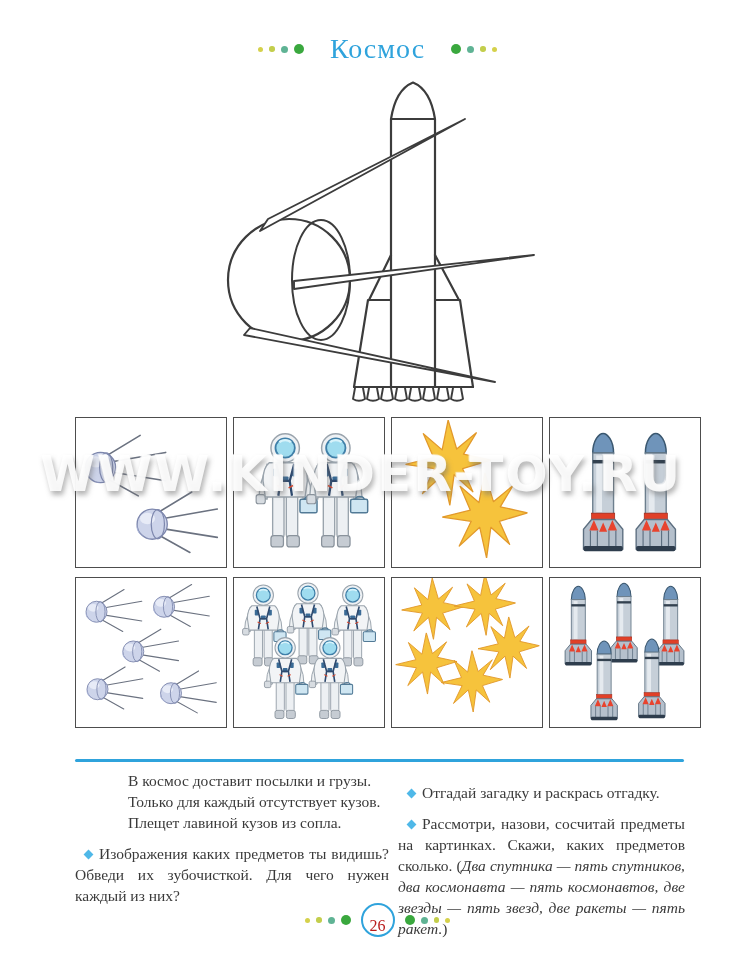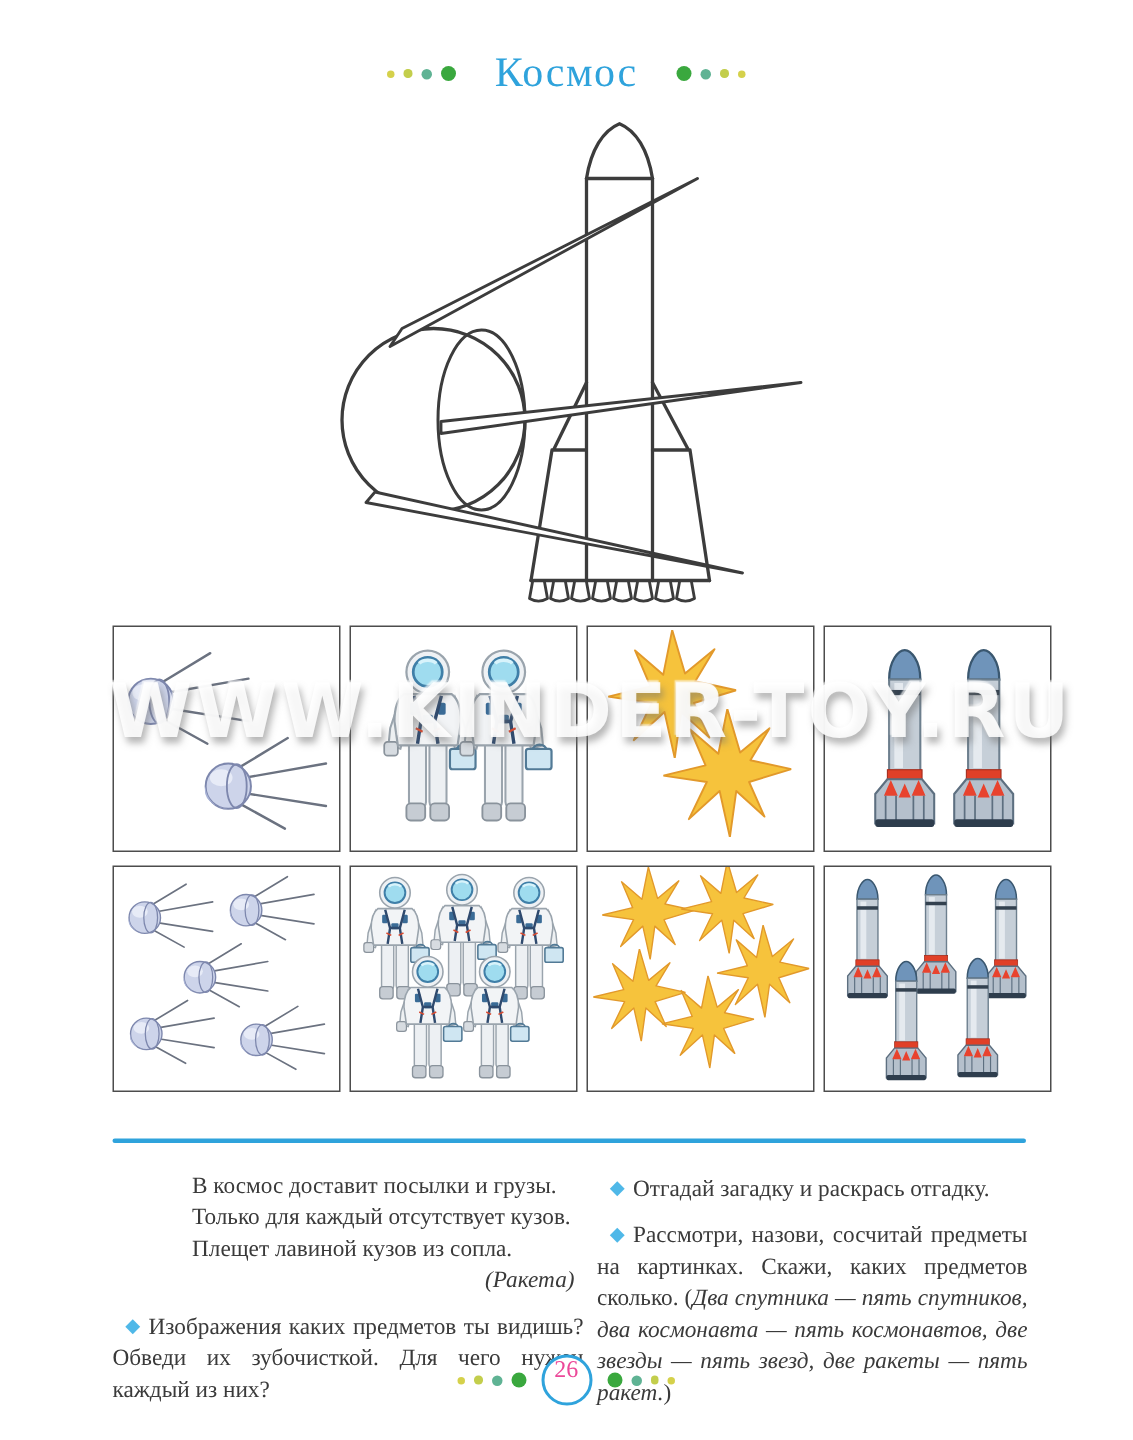--- a/index.html
+++ b/index.html
@@ -25,49 +25,49 @@
   .grid{
     position:absolute;left:75px;top:417px;z-index:1;
     display:grid;grid-template-columns:repeat(4,152px);grid-template-rows:repeat(2,151px);
     column-gap:6px;row-gap:9px;
   }
   .cell{background:#fff;border:1.6px solid #4d4d4d;box-sizing:border-box;}
   .cell svg{width:100%;height:100%;display:block;}
   
   .watermark{
     position:absolute;left:40px;top:445px;width:675px;z-index:2;
-    text-align:right;font-family:"DejaVu Sans", sans-serif;font-weight:bold;
+    text-align:left;font-family:"DejaVu Sans", sans-serif;font-weight:bold;
     font-size:50px;letter-spacing:2px;color:rgba(255,255,255,0.88);
     text-shadow:2px 4px 5px rgba(110,110,110,0.5), -1px -1px 1px rgba(255,255,255,0.7);
     pointer-events:none;
   }
   
   .rule{position:absolute;left:75px;top:759px;width:609px;height:3px;background:var(--c-rule_blue,#2FA3DC);border-radius:2px;}
   .col{position:absolute;top:770px;font-size:15.5px;line-height:1.36;}
-  .col-left{left:75px;width:314px;margin-top:10px;}
+  .col-left{left:75px;width:314px;}
   .col-right{left:398px;width:287px;}
   .poem{padding-left:53px;}
   .poem div{white-space:nowrap;}
   .answer{padding-right:6px;text-align:right;font-style:italic;}
   .task{margin:10px 0 0 0;text-align:justify;text-indent:10px;}
   .col-right .task:first-child{margin-top:12px;}
   .bullet{
     display:inline-block;width:7px;height:7px;margin:0 7px 1px 0;
     background:var(--c-bullet_blue,#4FB8E8);transform:rotate(45deg);
   }
   .ital{font-style:italic;}
   
   .footer{
     position:absolute;left:0;top:903px;width:755px;
     display:flex;align-items:center;justify-content:center;gap:10px;
   }
   .page-num{
     width:30px;height:30px;border:2px solid var(--c-rule_blue,#2FA3DC);border-radius:50%;
-    display:flex;align-items:flex-start;justify-content:center;
-    font-size:16px;color:#ec4899;background:#fff;
+    display:flex;align-items:flex-end;justify-content:center;
+    font-size:16px;color:#b91c1c;background:#fff;
   }
 </style>
 </head>
 <body>
 
 <svg width="0" height="0" style="position:absolute" aria-hidden="true">
   <defs>
     <symbol id="icon-sputnik" viewBox="0 0 100 70">
       <g stroke="#6b7280" stroke-width="1.7" stroke-linecap="round">
         <line x1="30" y1="27" x2="68" y2="4"></line>
@@ -231,21 +231,20 @@
 
 <div class="watermark">WWW.KINDER-TOY.RU</div>
 
 <div class="rule"></div>
 
 <div class="col col-left">
   <div class="poem">
     <div>В космос доставит посылки и грузы.</div>
     <div>Только для каждый отсутствует кузов.</div>
     <div>Плещет лавиной кузов из сопла.</div>
-    <div class="answer">(Ракета)</div>
   </div>
   <p class="task"><span class="bullet"></span><span>Изображения каких предметов ты видишь? Обведи их зубочисткой. Для чего нужен каждый из них?</span></p>
 </div>
 
 <div class="col col-right">
   <p class="task"><span class="bullet"></span><span>Отгадай загадку и раскрась отгадку.</span></p>
   <p class="task"><span class="bullet"></span><span>Рассмотри, назови, сосчитай предметы на картинках. Скажи, каких предметов сколько. (</span><span class="ital">Два спутника — пять спутников, два космонавта — пять космонавтов, две звезды — пять звезд, две ракеты — пять ракет.</span><span>)</span></p>
 </div>
 
 <div class="footer">

